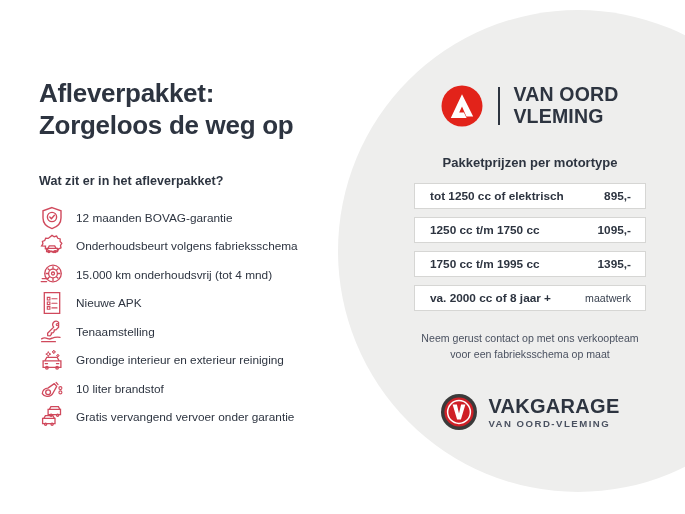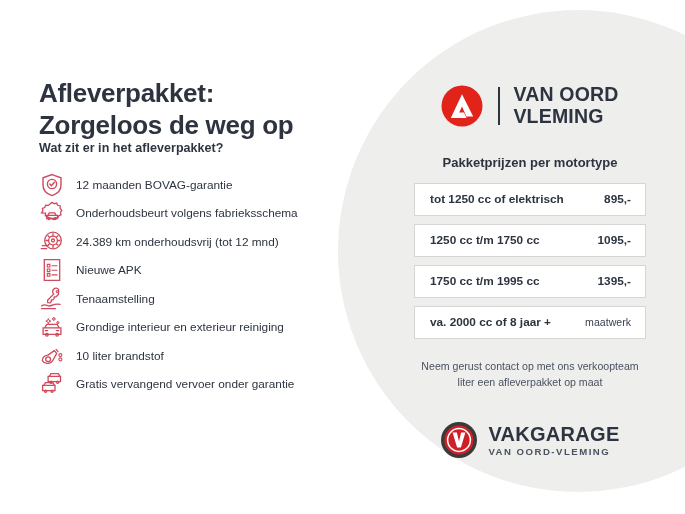--- a/index.html
+++ b/index.html
@@ -37,20 +37,21 @@
   .headline {
     font-size:26px;
     font-weight:bold;
     color:#2d3440;
     line-height:1.22;
     letter-spacing:-0.3px;
   }
   .headline .l2 { display:block; }
 
   .subhead {
+    margin-top:33px;
     font-size:12.5px;
     font-weight:bold;
     color:#2d3440;
     letter-spacing:0.05px;
   }
 
   .feature-list {
     margin-top:15px;
     list-style:none;
   }
@@ -118,21 +119,21 @@
     font-weight:bold;
     color:#2d3440;
   }
 
   
   .price-table {
     margin-top:13px;
     width:232px;
   }
   .price-row {
-    height:33px;
+    height:26px;
     border:1px solid #d6d6d4;
     background:#ffffff;
     display:flex;
     align-items:center;
     padding:0 14px 0 15px;
     margin-bottom:8px;
   }
   .price-type {
     font-size:11.8px;
     font-weight:bold;
@@ -234,21 +235,21 @@
       <li class="feature-item">
         <span class="feature-icon">
           <svg width="24" height="24" viewBox="0 0 24 24" fill="none" stroke="#d0495c" stroke-width="1.3">
             <circle cx="13" cy="10.5" r="8.3"></circle>
             <circle cx="13" cy="10.5" r="4.4"></circle>
             <circle cx="13" cy="10.5" r="1.5"></circle>
             <path d="M13 6.1 V3.3 M16.1 7.4 L18.4 5.4 M17.4 10.5 H20.4 M16.1 13.6 L18.4 15.6 M13 14.9 V17.9 M9.9 13.6 L7.6 15.6 M8.6 10.5 H5.6 M9.9 7.4 L7.6 5.4"></path>
             <path d="M2.2 15.6 H8.2 M1.2 18.6 H6.6" stroke-linecap="round"></path>
           </svg>
         </span>
-        <span class="feature-label">24.389 km onderhoudsvrij (tot 12 mnd)</span>
+        <span class="feature-label">15.000 km onderhoudsvrij (tot 4 mnd)</span>
       </li>
 
       <li class="feature-item">
         <span class="feature-icon">
           <svg width="20" height="24" viewBox="0 0 20 24" fill="none" stroke="#d0495c" stroke-width="1.3">
             <path d="M2.3 1.7 h15.4 v20.6 H2.3 z"></path>
             <path d="M5.3 6.4 h2.6 v2.6 H5.3 z M5.3 11 h2.6 v2.6 H5.3 z M5.3 15.6 h2.6 v2.6 H5.3 z" stroke-width="1.1"></path>
             <path d="M9.9 7.7 h5.1 M9.9 12.3 h5.1 M9.9 16.9 h5.1" stroke-linecap="round" stroke-width="1.1"></path>
           </svg>
         </span>
@@ -353,21 +354,21 @@
 
       <div class="price-row">
         <span class="price-type">va. 2000 cc of 8 jaar +</span>
         <span class="price-value soft">maatwerk</span>
       </div>
 
     </div>
 
     <div class="contact-note">
       <span>Neem gerust contact op met ons verkoopteam</span>
-      <span>liter een afleverpakket op maat</span>
+      <span>voor een fabrieksschema op maat</span>
     </div>
 
     <div class="vakgarage">
       <span class="vak-badge">
         <svg width="38" height="38" viewBox="0 0 38 38">
           <circle cx="19" cy="19" r="18" fill="#3a3a3a"></circle>
           <circle cx="19" cy="19" r="14.6" fill="#cf2027"></circle>
           <circle cx="19" cy="19" r="11.4" fill="none" stroke="#ffffff" stroke-width="1.5"></circle>
           <path d="M12.6 11.6 h4.3 L19 20.4 L21.1 11.6 h4.3 L20.9 26.4 h-3.8 Z" fill="#ffffff"></path>
         </svg>

